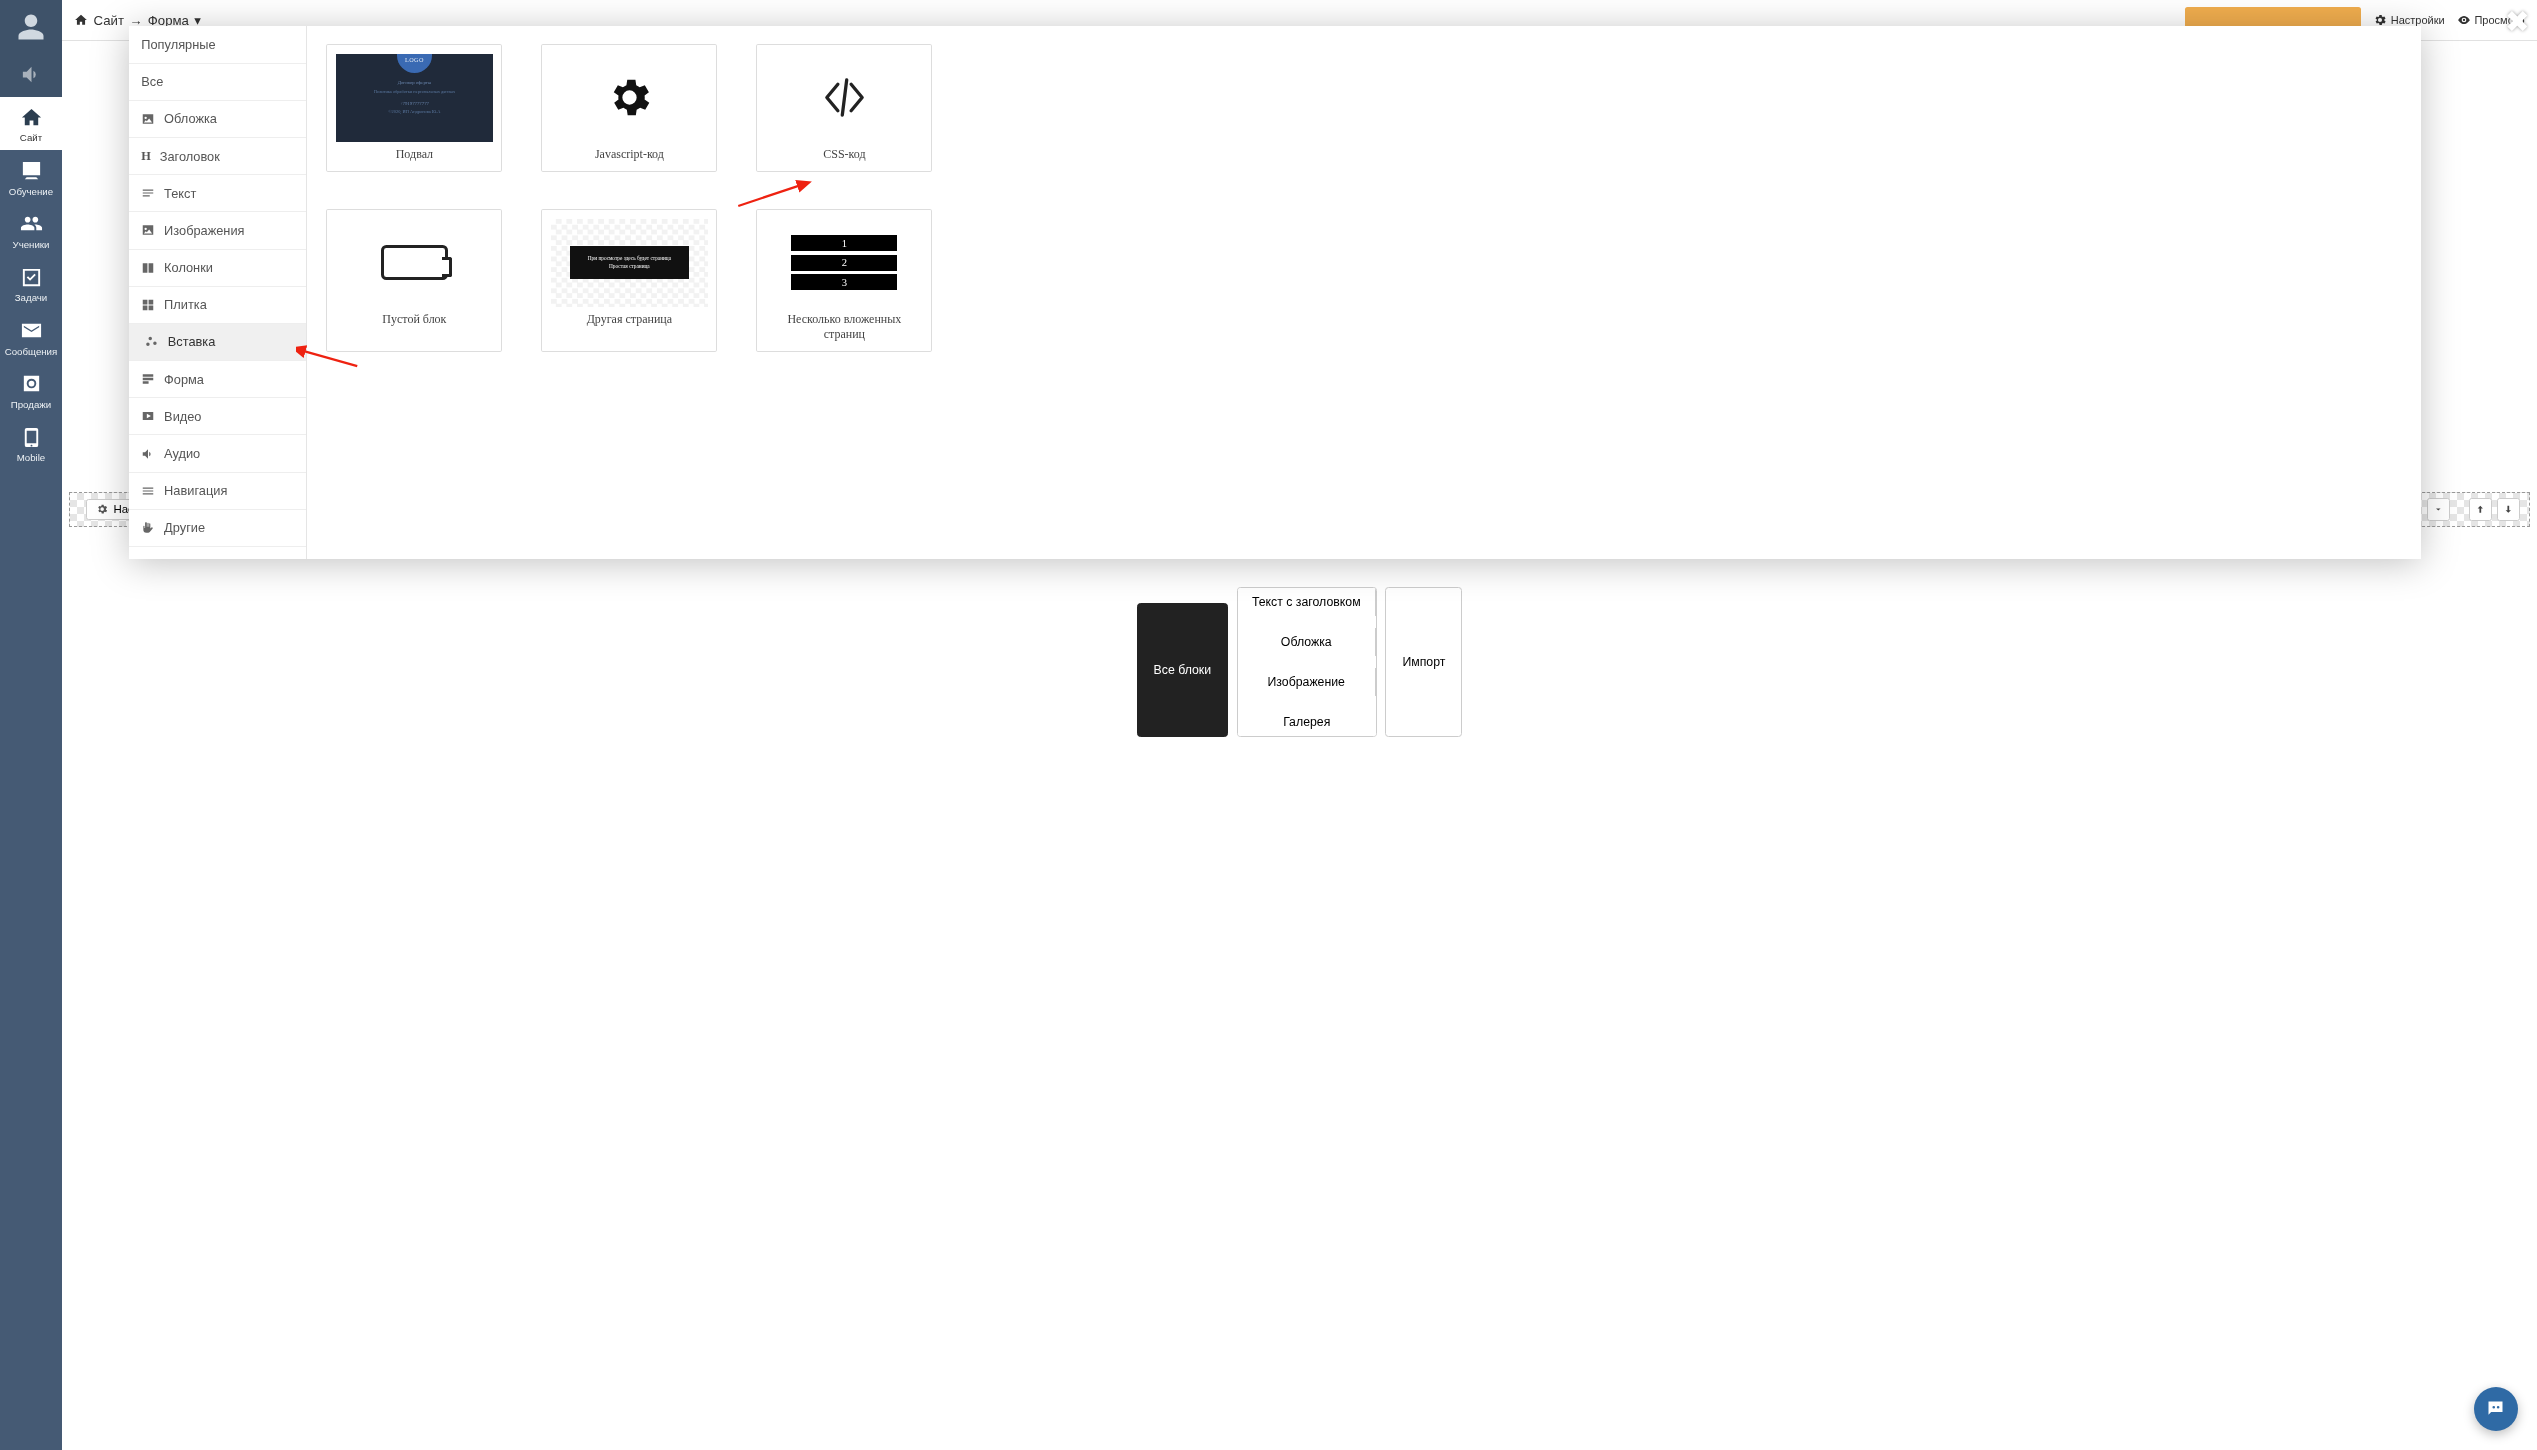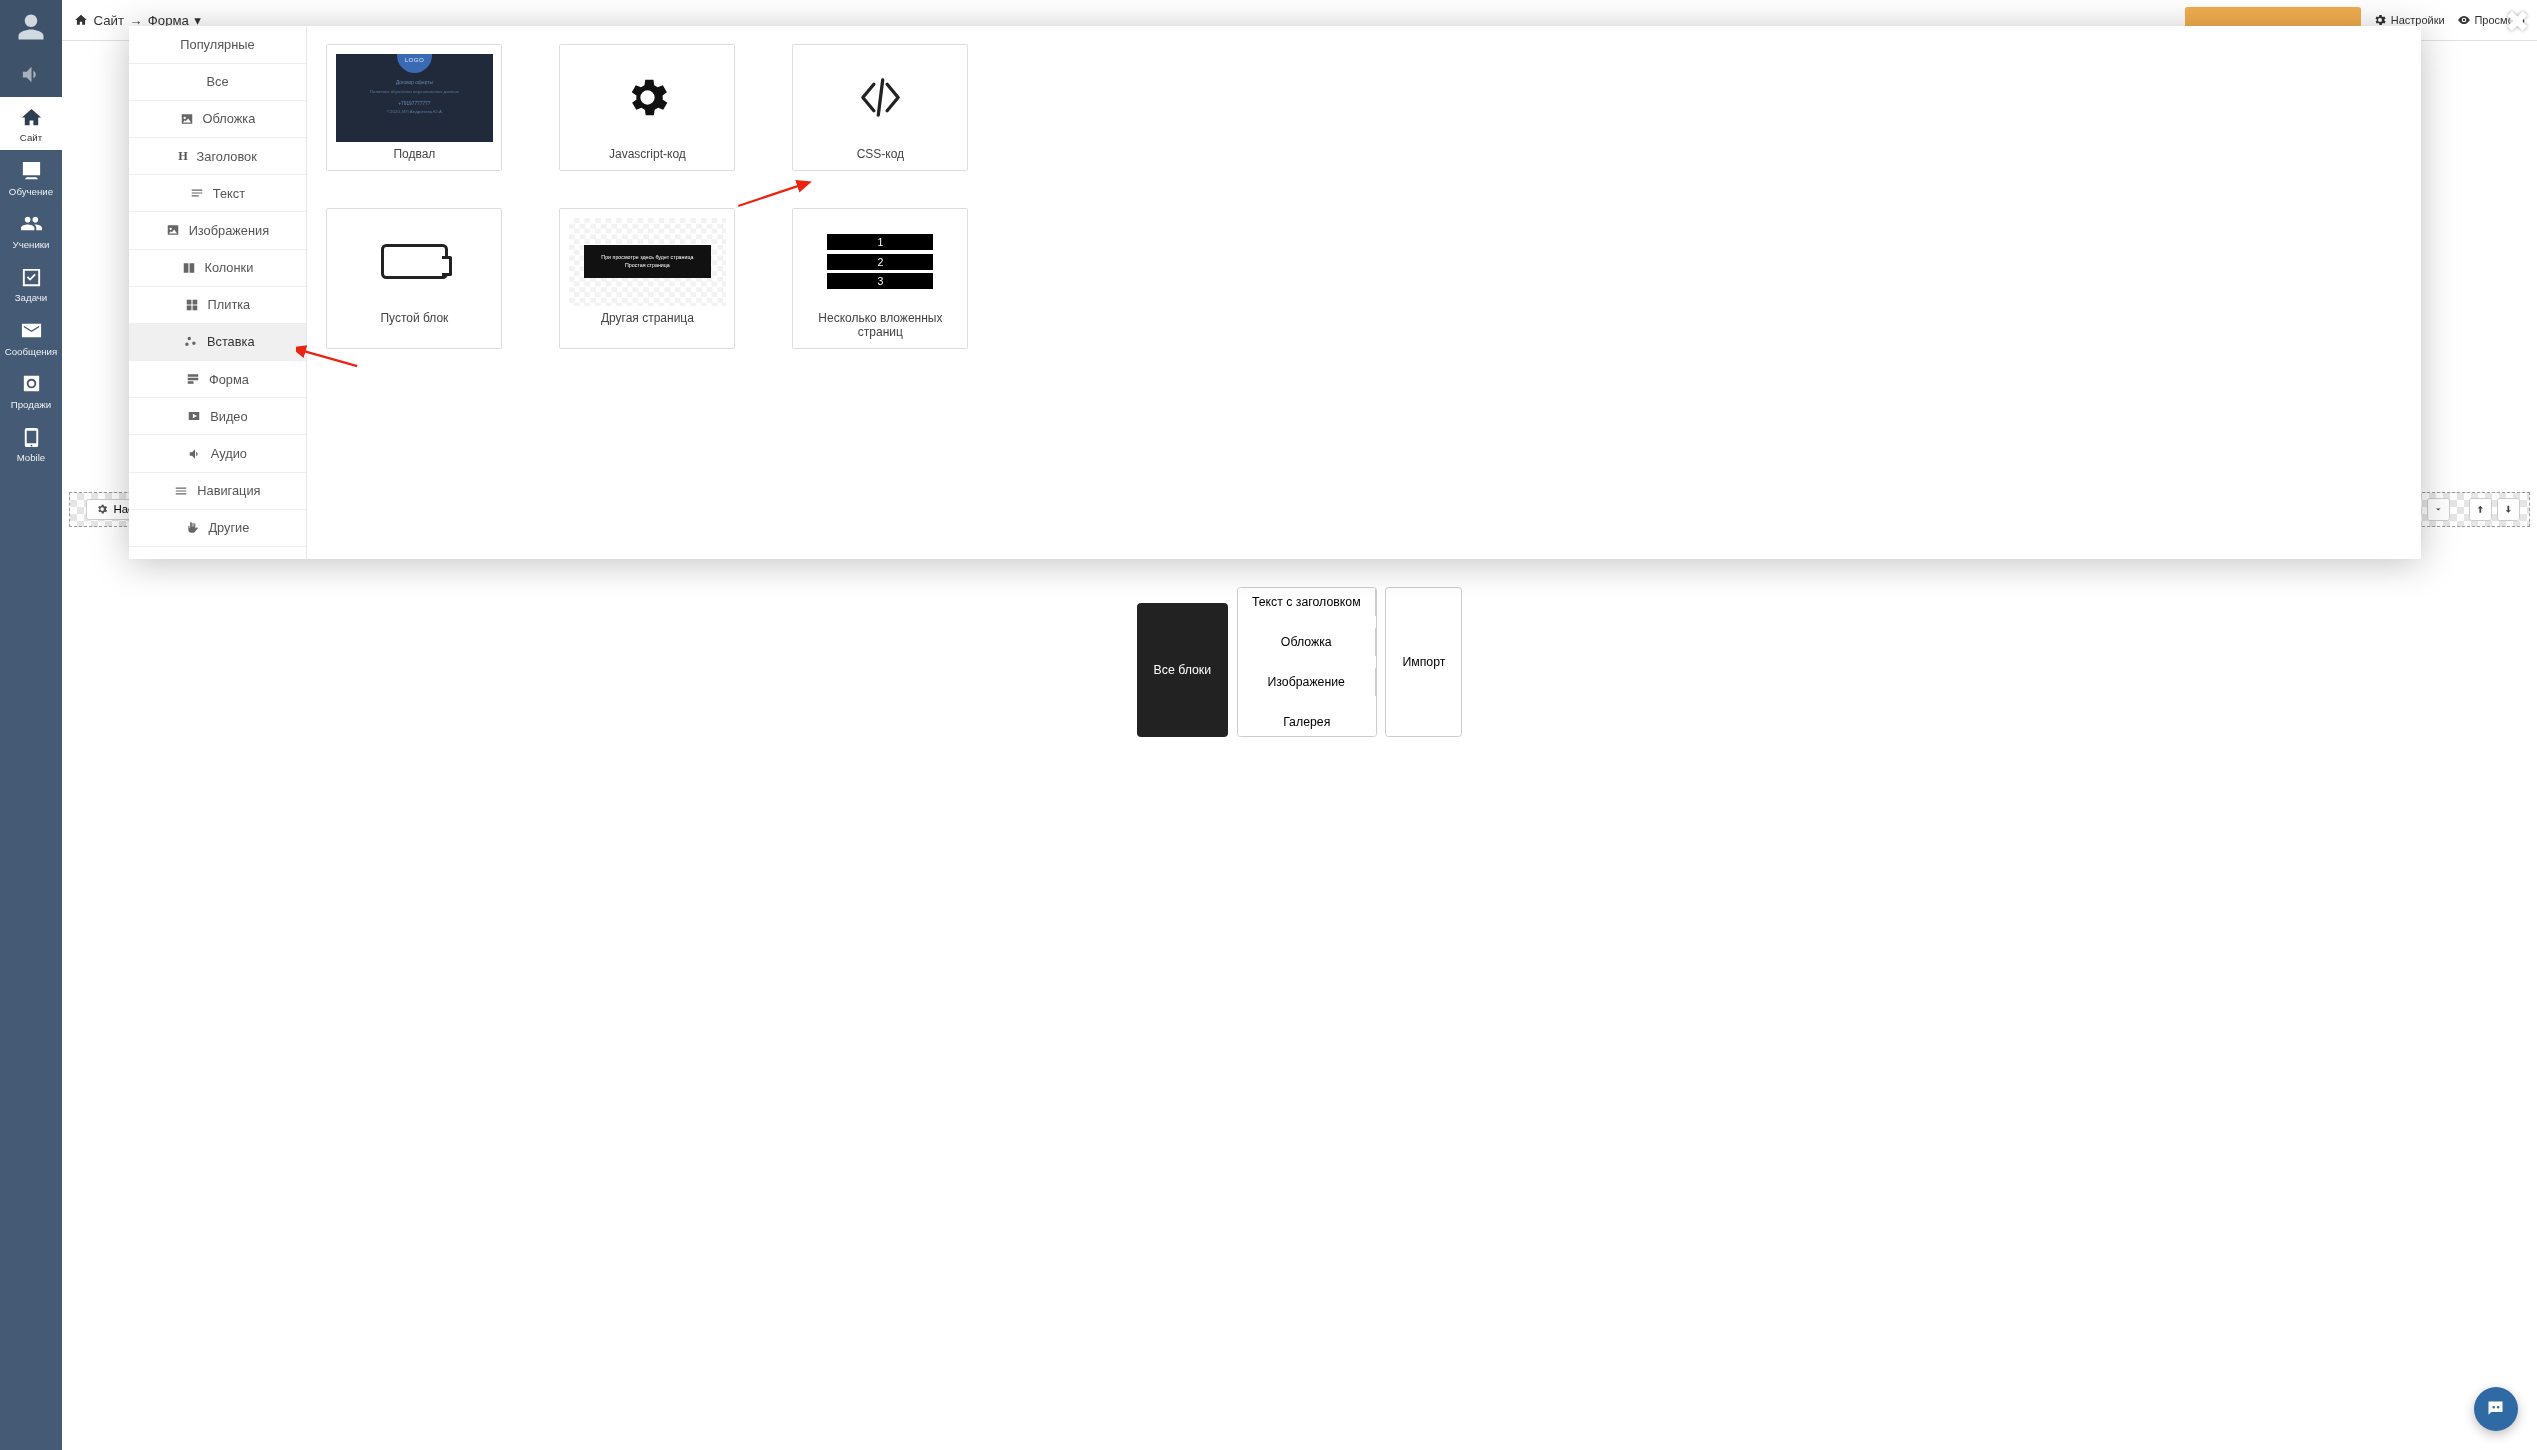--- a/index.html
+++ b/index.html
@@ -163,37 +163,37 @@
   overflow-y: auto;
 }
 .cat-item {
   display: flex; align-items: center; gap: 8.8px;
   padding: 10.6px 12.3px;
   border-bottom: 0.9px solid #eee;
   color: #555;
   font-size: 12.8px;
   cursor: pointer;
   font-weight: 300;
-  justify-content: center;
 }
 .cat-item.active { background: #f0f0f0; color: #333; padding-left: 16px; }
 .cat-item svg { width: 14px; height: 14px; fill: #666; }
 .cat-item .bold-H {
   font-family: Georgia, serif; font-weight: 700; font-size: 12.3px; color: #555;
 }
 
 .modal-right {
   flex: 1;
   padding: 17.6px 19.4px;
   display: grid;
   grid-template-columns: repeat(3, 176px);
   grid-auto-rows: min-content;
-  gap: 37px 57px;
+  gap: 37px 39px;
   align-content: start;
   overflow-y: auto;
+  font-family: Liberation Serif, serif;
 }
 .block-card {
   border: 0.9px solid #ddd;
   border-radius: 1.8px;
   padding: 8.8px;
   width: 176px;
   cursor: pointer;
 }
 .block-thumb {
   height: 88px;

